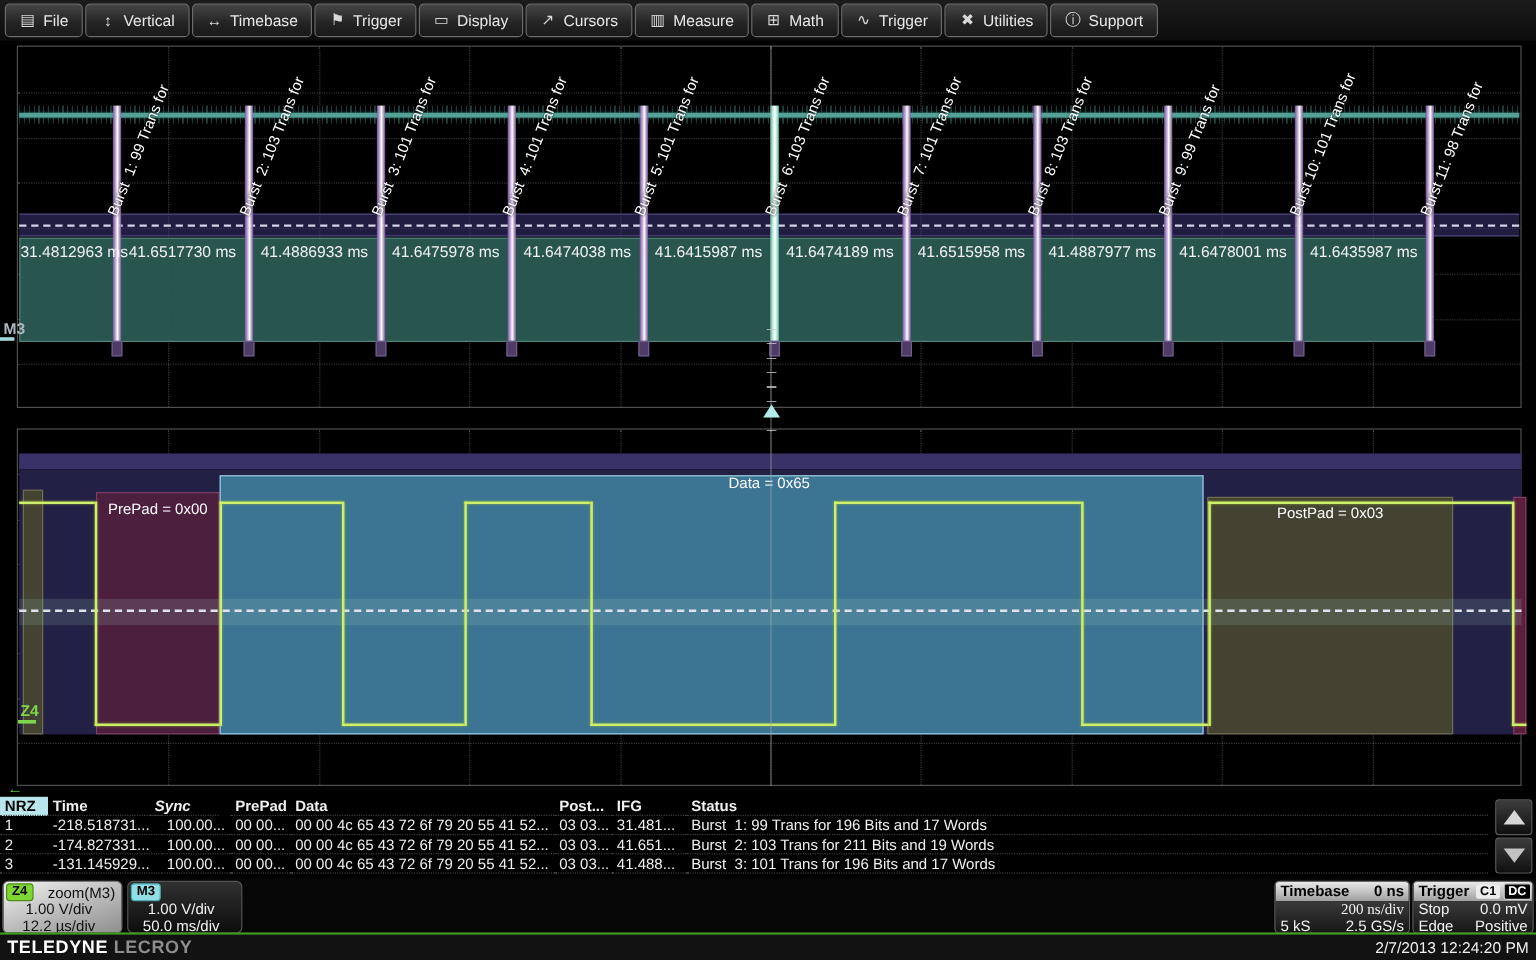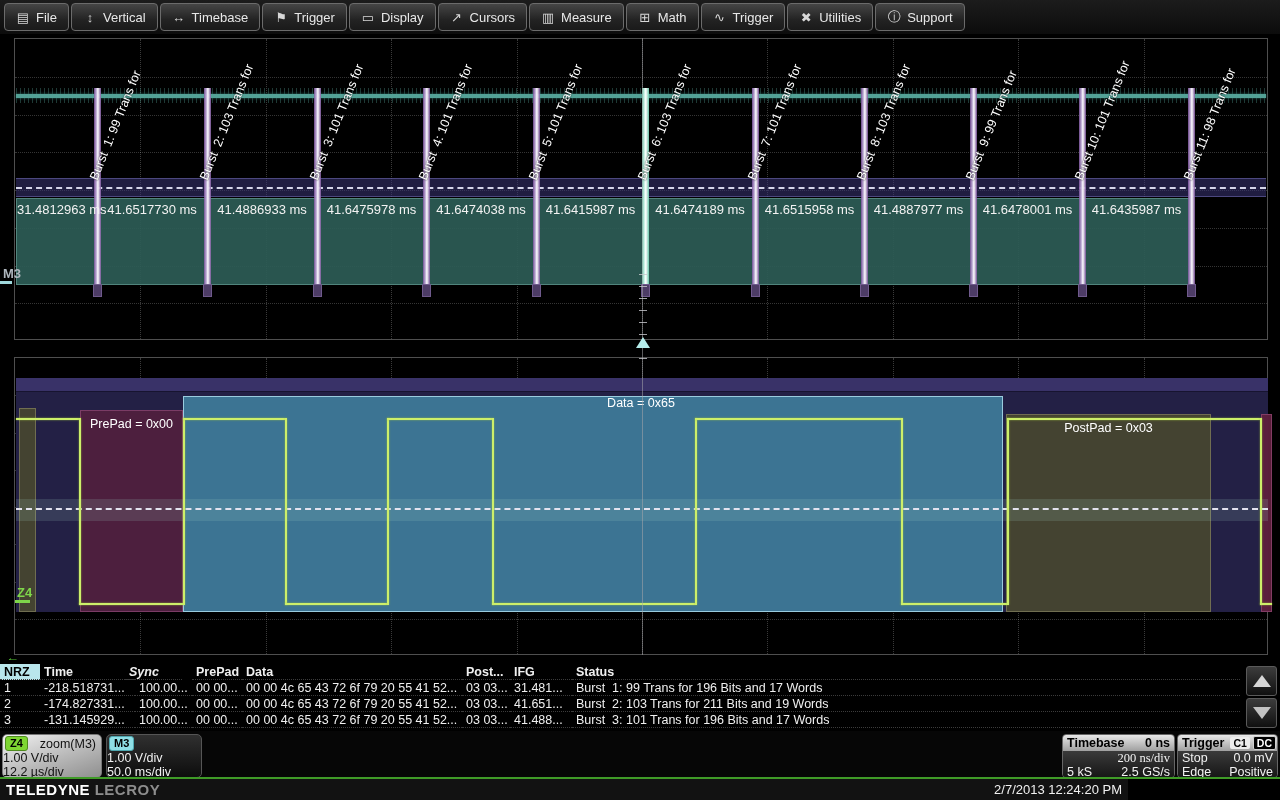--- a/index.html
+++ b/index.html
@@ -79,35 +79,35 @@
   
   #bottombar { position:absolute; left:0; top:731px; width:1280px; height:46px; background:#060606; }
   .desc { position:absolute; top:3px; height:44px; border-radius:5px; font-size:12.5px; overflow:hidden; }
   #desc-z4 { left:2px; width:100px; background:linear-gradient(160deg,#f2f2f2,#b9b9b9 55%,#8f8f8f); border:1px solid #777; color:#111; }
   #desc-m3 { left:106px; width:96px; background:linear-gradient(#303030,#0d0d0d); border:1px solid #555; color:#f2f2f2; }
   .desc-head { display:flex; align-items:center; height:16px; padding:1px 3px 0 2px; gap:4px; }
   .chip { font-size:11px; font-weight:bold; padding:0 4px; border-radius:3px; line-height:13px; }
   .chip-green { background:#7ed633; color:#000; border:1px solid #4f8c1d; }
   .chip-cyan { background:#8fdfe6; color:#000; border:1px solid #4fa8b0; }
   .desc-title { flex:1; text-align:right; padding-right:2px; }
-  .desc-line { text-align:left; padding-right:6px; line-height:14px; }
+  .desc-line { text-align:center; padding-right:6px; line-height:14px; }
   .infobox { position:absolute; top:3px; height:44px; border-radius:4px; overflow:hidden; border:1px solid #666; font-size:12.5px; }
   #box-timebase { left:1062px; width:113px; }
   #box-trigger { left:1177px; width:101px; }
   .info-head { display:flex; align-items:center; height:16px; background:linear-gradient(#e8e8e8,#9f9f9f);
     color:#000; font-weight:bold; padding:0 4px; gap:3px; }
   .info-head .hval { flex:1; text-align:right; font-weight:bold; }
   .info-body { background:linear-gradient(#3a3a3a,#141414); color:#f2f2f2; height:28px; padding:0 4px; }
   .info-row { display:flex; justify-content:space-between; line-height:14px; }
   .info-row .only-right { width:100%; text-align:right;font-family:Liberation Serif, serif; }
   .chip-white { background:#ececec; color:#000; font-size:10.5px; font-weight:bold; padding:0 3px; border-radius:2px;text-align:center; }
   .chip-dark { background:#000; color:#fff; font-size:10.5px; font-weight:bold; padding:0 3px; border-radius:2px; border:1px solid #cfcfcf; }
 
   #green-line { position:absolute; left:0; top:777px; width:1280px; height:2px; background:#3f9b27; }
-  #footer { position:absolute; left:0; top:779px; width:1128px; height:21px; background:#121212;
+  #footer { position:absolute; left:0; top:779px; width:1280px; height:21px; background:#121212;
     display:flex; align-items:center; justify-content:space-between; padding:0 6px; }
   #brand { font-size:15px; letter-spacing:0.5px; }
   #brand .bold { color:#fff; font-weight:bold; }
   #brand .light { color:#8d8d8d; font-weight:bold; }
   #datetime { color:#f0f0f0; font-size:13px; }
 </style>
 </head>
 <body>
 
 <div id="stage">

